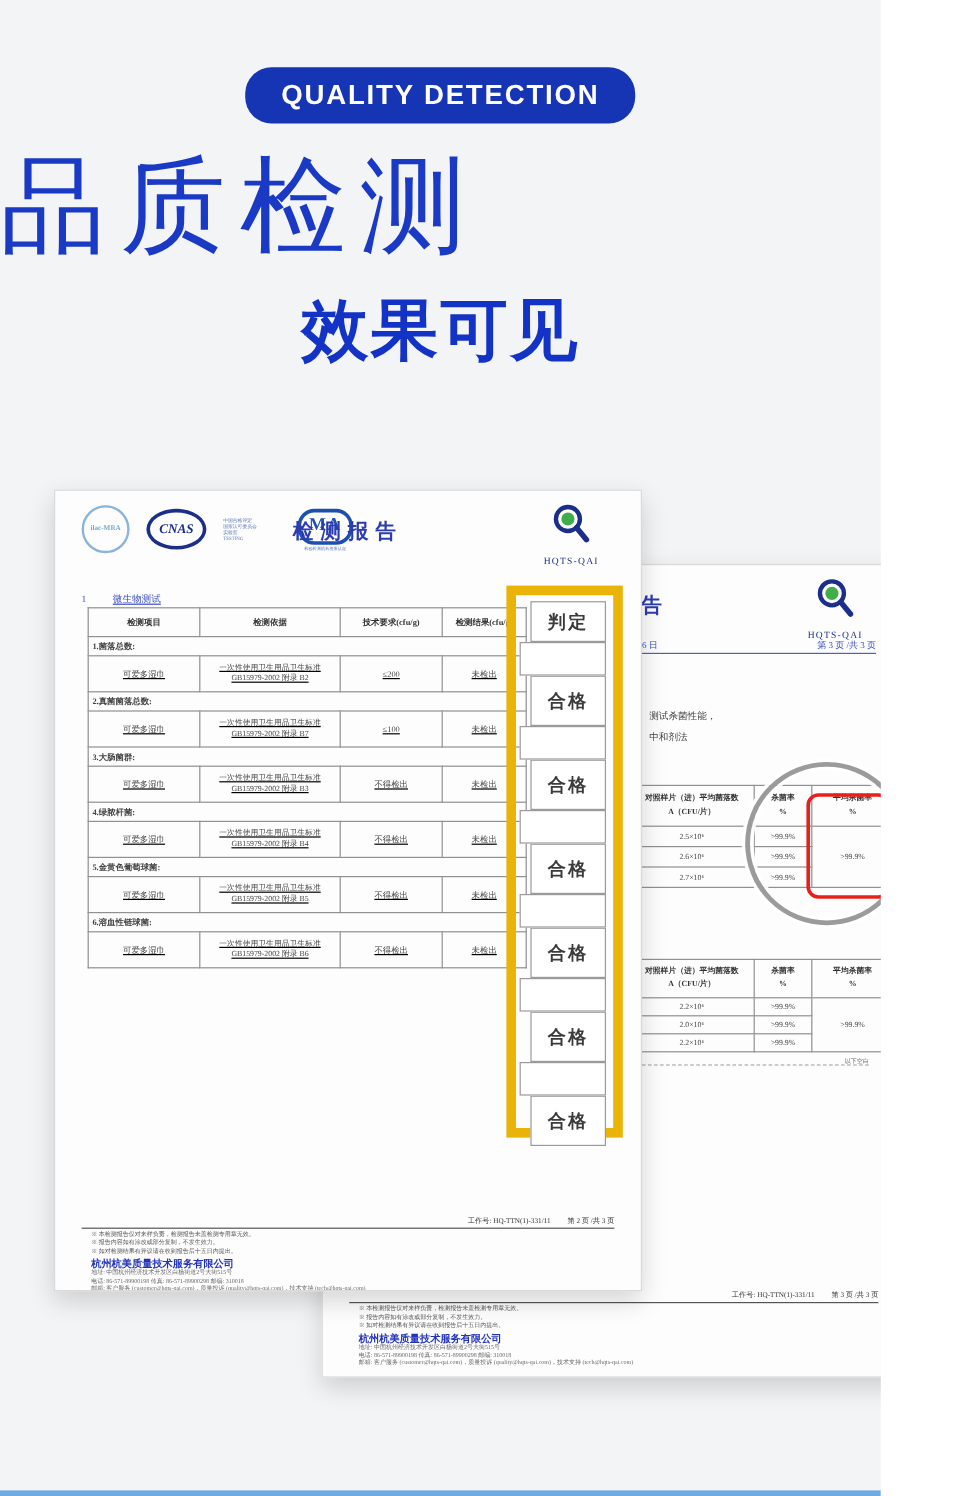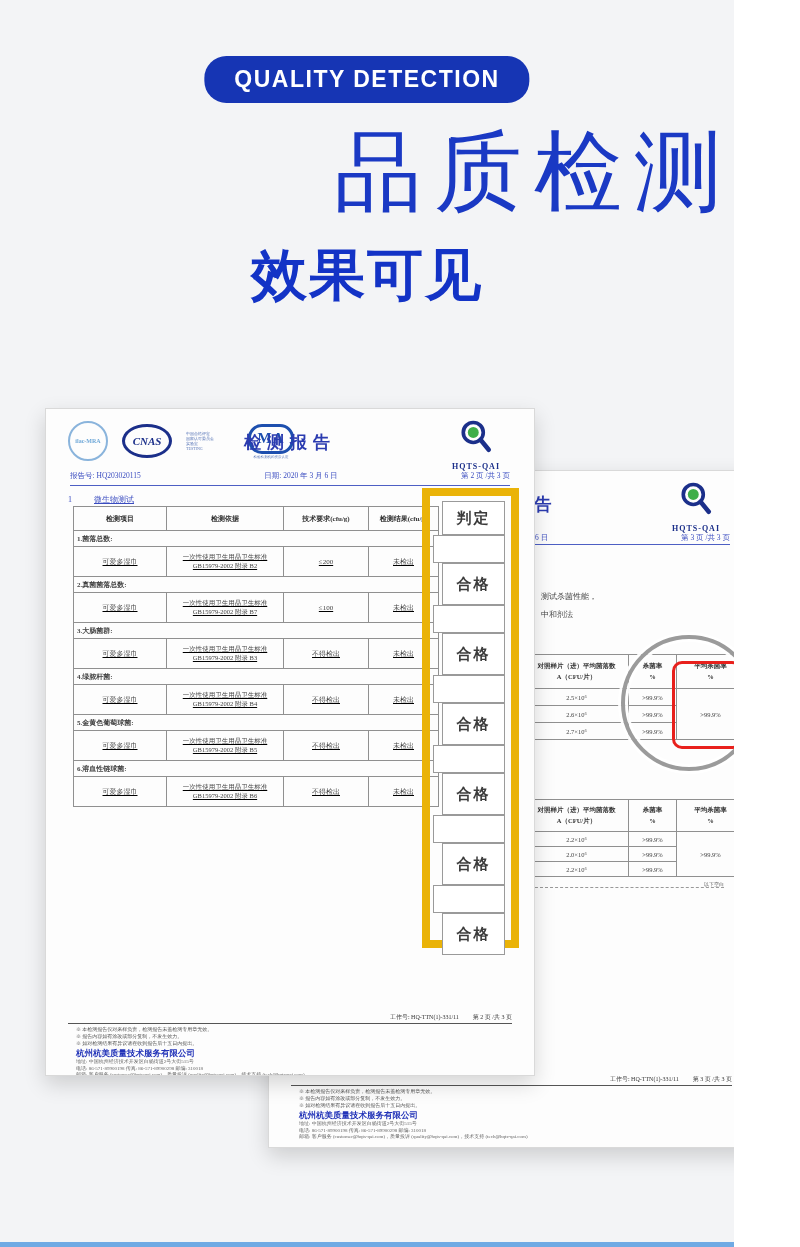--- a/index.html
+++ b/index.html
@@ -3,36 +3,36 @@
 <meta charset="utf-8">
 <style>
   * { margin:0; padding:0; box-sizing:border-box; }
   body { width:800px; height:1247px; font-family:"Liberation Sans", sans-serif; }
   .page { position:relative; width:734px; height:1247px; background:#f3f4f6; overflow:hidden; }
 
   
   .banner { position:absolute; top:56px; left:50%; transform:translateX(-50%);
     background:#1635b4; color:#fff; font-size:23px; font-weight:bold;
     letter-spacing:1.5px; padding:10px 30px; border-radius:22px; }
-  .hero1 { position:absolute; top:126px; left:0; width:100%; text-align:right;
+  .hero1 { position:absolute; top:126px; left:0; width:100%; text-align:left;
     font-size:88px; font-weight:300; color:#1a39c4; letter-spacing:12px; line-height:1.05; }
   .hero2 { position:absolute; top:246px; left:0; width:100%; text-align:center;
     font-size:56px; font-weight:900; color:#1333c6; letter-spacing:2px; line-height:1.05; }
 
   
   .doc { position:absolute; background:#fdfdfd; border:1px solid #d9d9d9;
     box-shadow:0 8px 20px rgba(0,0,0,.16); overflow:hidden;
     font-family:"Liberation Serif", serif; }
   .doc1 { left:45px; top:408px; width:490px; height:668px; z-index:2; }
   .doc2 { left:268px; top:470px; width:487px; height:678px; z-index:1; }
 
   .r-title { position:absolute; top:22px; left:0; right:0; text-align:center;
     font-size:17px; font-weight:bold; color:#2b3bb0; letter-spacing:6px; }
   .hqts { position:absolute; top:8px; right:22px; width:72px; text-align:center; }
-  .hqts-label { font-size:8px; font-weight:bold; color:#1b2f8a; letter-spacing:1px; margin-top:1px; }
+  .hqts-label { font-size:8px; font-weight:normal; color:#1b2f8a; letter-spacing:1px; margin-top:1px; }
 
   .logos { position:absolute; left:22px; top:12px; display:flex; align-items:center; gap:14px; }
   .ilac { width:40px; height:40px; border:2px solid #8ab4dc; border-radius:50%;
     color:#6fa8d8; font-size:6px; font-weight:bold; display:flex; align-items:center; justify-content:center; }
   .cnas { width:50px; height:34px; border:3px solid #1b2f8a; border-radius:50%;
     color:#1b2f8a; font-size:11px; font-weight:bold; font-style:italic;
     display:flex; align-items:center; justify-content:center; }
   .cnas-cap { width:42px; font-size:4px; line-height:1.3; color:#5a77b8; }
   .cma-wrap { margin-left:6px; text-align:center; }
   .cma { min-width:46px; height:30px; border:3px solid #1d4fae; border-radius:14px;
@@ -259,25 +259,20 @@
       <span>
         <svg width="40" height="40" viewBox="0 0 44 44">
           <circle cx="19" cy="17" r="11" fill="none" stroke="#1b2f8a" stroke-width="4"></circle>
           <circle cx="19" cy="17" r="6" fill="#3fae49"></circle>
           <path d="M27 25 L36 36" stroke="#1b2f8a" stroke-width="5" stroke-linecap="round"></path>
         </svg>
       </span>
       <div class="hqts-label">HQTS-QAI</div>
     </div>
 
-    <div class="meta">
-      <span>报告号: HQ203020115</span>
-      <span>日期: 2020 年 3 月 6 日</span>
-      <span>第 2 页 /共 3 页</span>
-    </div>
 
     <div class="section">
       <span>1</span>
       <span class="st">微生物测试</span>
     </div>
 
     <table class="r1">
       <colgroup>
           <col style="width:93px">
           <col style="width:117px">

